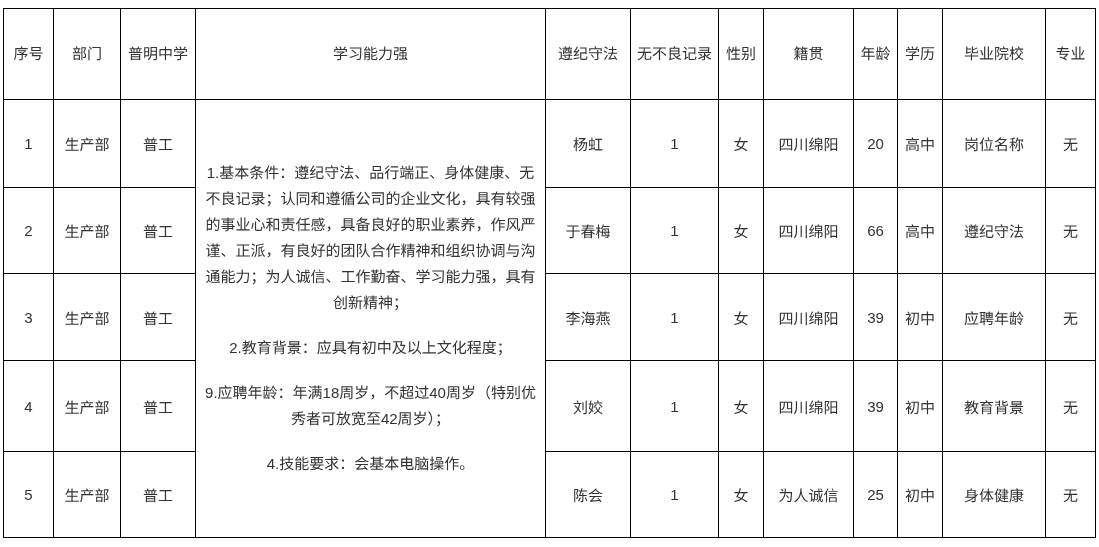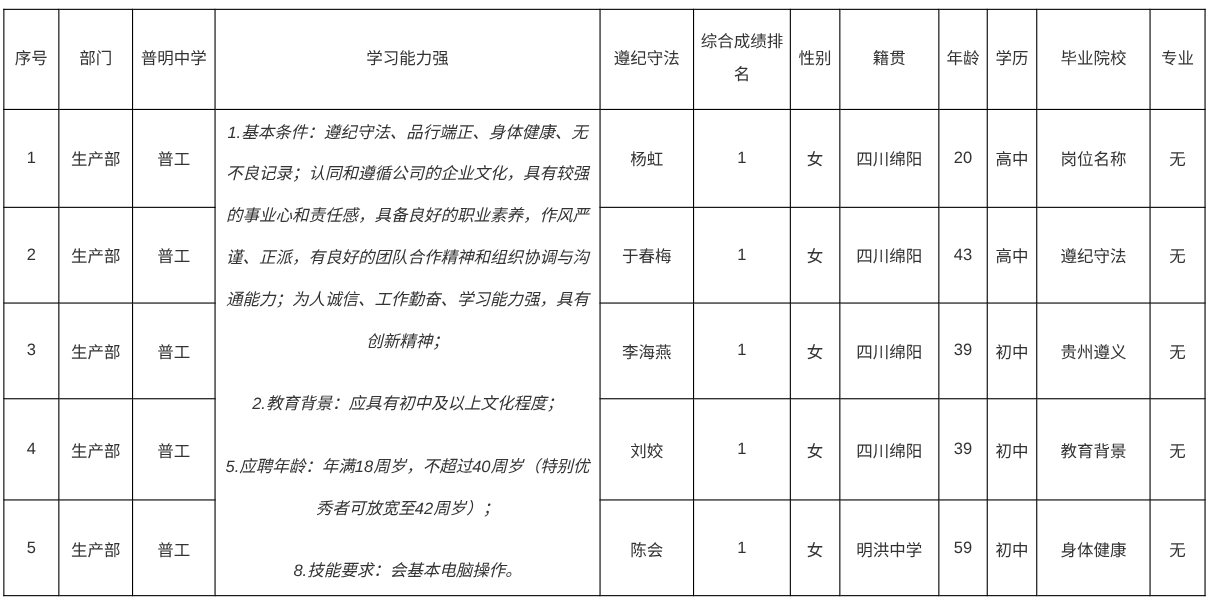--- a/index.html
+++ b/index.html
@@ -24,22 +24,21 @@
     vertical-align: middle;
     padding: 2px 4px;
     overflow: hidden;
     word-break: break-all;
   }
   th.hdr { line-height: 30px; }
   td.req-cell {
     text-align: left;
     vertical-align: top;
     padding: 2px 2px 0 4px;
-    line-height: 38px;
-    font-style: italic;
+    line-height: 26px;
   }
   td.req-cell p { margin: 0 0 19px 0; }
   td.req-cell p:last-child { margin-bottom: 0; }
   tr.hdr-row   { height: 91px; }
   tr.row-h-88  { height: 88px; }
   tr.row-h-86  { height: 86px; }
   tr.row-h-87  { height: 87px; }
   tr.row-h-91  { height: 91px; }
 </style>
 </head>
@@ -61,73 +60,73 @@
         <col style="width:103px">
         <col style="width:50px">
     </colgroup>
     <thead>
       <tr class="hdr-row">
         <th class="hdr">序号</th>
         <th class="hdr">部门</th>
         <th class="hdr">普明中学</th>
         <th class="hdr">学习能力强</th>
         <th class="hdr">遵纪守法</th>
-        <th class="hdr">综合成绩排名</th>
+        <th class="hdr">无不良记录</th>
         <th class="hdr">性别</th>
         <th class="hdr">籍贯</th>
         <th class="hdr">年龄</th>
         <th class="hdr">学历</th>
         <th class="hdr">毕业院校</th>
         <th class="hdr">专业</th>
       </tr>
     </thead>
     <tbody>
       <tr class="row-h-88">
         <td>1</td>
         <td>生产部</td>
         <td>普工</td>
         <td class="req-cell" rowspan="5">
           <p>1.基本条件：遵纪守法、品行端正、身体健康、无不良记录；认同和遵循公司的企业文化，具有较强的事业心和责任感，具备良好的职业素养，作风严谨、正派，有良好的团队合作精神和组织协调与沟通能力；为人诚信、工作勤奋、学习能力强，具有创新精神；</p>
           <p>2.教育背景：应具有初中及以上文化程度；</p>
-          <p>5.应聘年龄：年满18周岁，不超过40周岁（特别优秀者可放宽至42周岁）；</p>
-          <p>8.技能要求：会基本电脑操作。</p>
+          <p>9.应聘年龄：年满18周岁，不超过40周岁（特别优秀者可放宽至42周岁）；</p>
+          <p>4.技能要求：会基本电脑操作。</p>
         </td>
         <td>杨虹</td>
         <td>1</td>
         <td>女</td>
         <td>四川绵阳</td>
         <td>20</td>
         <td>高中</td>
         <td>岗位名称</td>
         <td>无</td>
       </tr>
       <tr class="row-h-86">
         <td>2</td>
         <td>生产部</td>
         <td>普工</td>
         <td>于春梅</td>
         <td>1</td>
         <td>女</td>
         <td>四川绵阳</td>
-        <td>43</td>
+        <td>66</td>
         <td>高中</td>
         <td>遵纪守法</td>
         <td>无</td>
       </tr>
       <tr class="row-h-87">
         <td>3</td>
         <td>生产部</td>
         <td>普工</td>
         <td>李海燕</td>
         <td>1</td>
         <td>女</td>
         <td>四川绵阳</td>
         <td>39</td>
         <td>初中</td>
-        <td>贵州遵义</td>
+        <td>应聘年龄</td>
         <td>无</td>
       </tr>
       <tr class="row-h-91">
         <td>4</td>
         <td>生产部</td>
         <td>普工</td>
         <td>刘姣</td>
         <td>1</td>
         <td>女</td>
         <td>四川绵阳</td>
@@ -136,21 +135,21 @@
         <td>教育背景</td>
         <td>无</td>
       </tr>
       <tr class="row-h-86">
         <td>5</td>
         <td>生产部</td>
         <td>普工</td>
         <td>陈会</td>
         <td>1</td>
         <td>女</td>
-        <td>明洪中学</td>
-        <td>59</td>
+        <td>为人诚信</td>
+        <td>25</td>
         <td>初中</td>
         <td>身体健康</td>
         <td>无</td>
       </tr>
     </tbody>
   </table>
 </div>
 
 </body></html>

